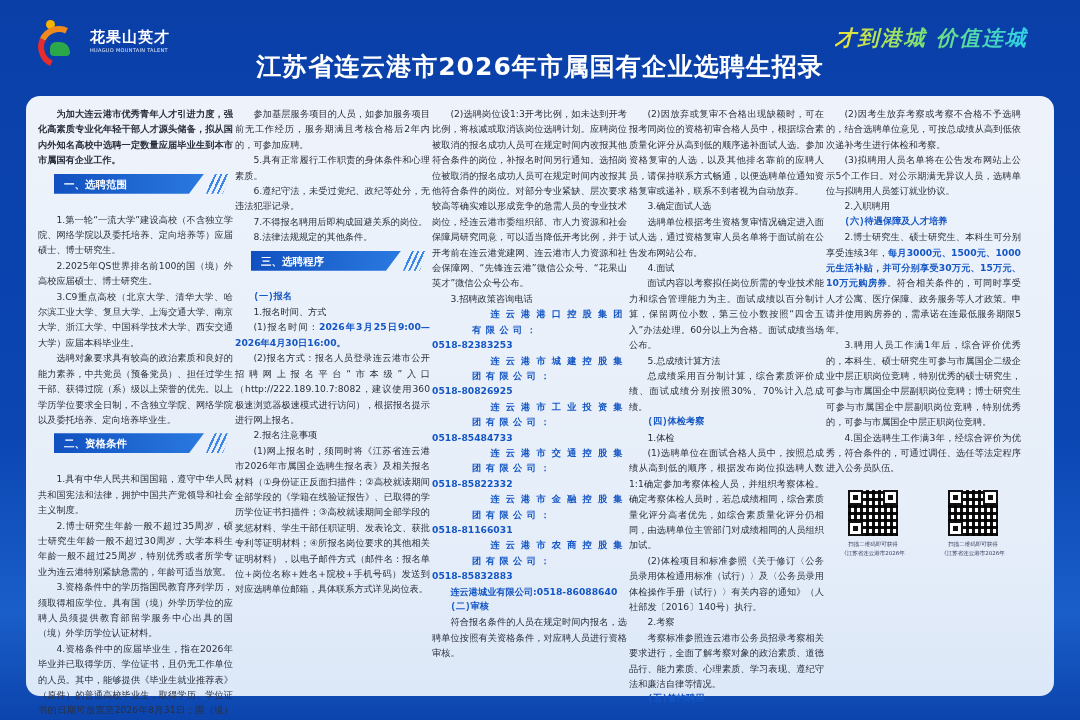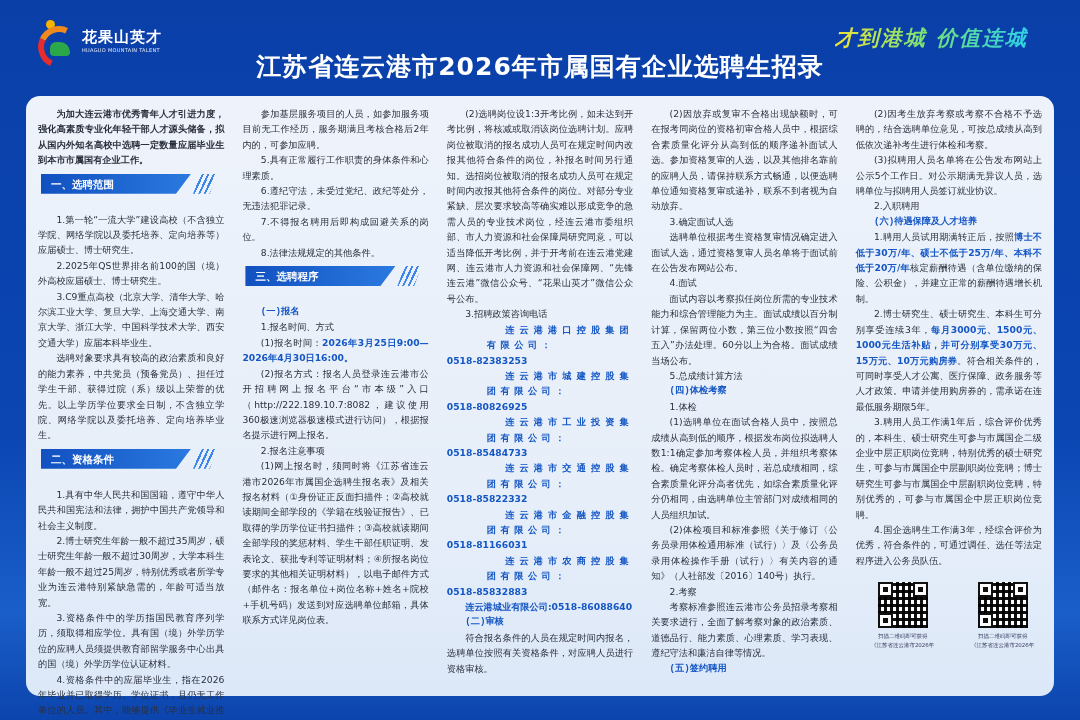--- a/index.html
+++ b/index.html
@@ -6,38 +6,38 @@
   body {
     width:1080px; height:720px; overflow:hidden; position:relative;
     background: linear-gradient(180deg, #0a3fa8 0%, #0b46b3 60%, #1a5ec9 85%, #0c44ad 100%);
     font-family: "DejaVu Sans", "Liberation Sans", sans-serif;
   }
   .logo { position:absolute; left:36px; top:20px; display:flex; align-items:center; }
   .logo-mark { width:40px; height:40px; position:relative; }
   .logo-mark .dot { position:absolute; left:10px; top:0; width:9px; height:9px; border-radius:50%; background:#f5b400; }
   .logo-mark .arc1 { position:absolute; left:2px; top:6px; width:30px; height:30px; border-radius:50%; border:6px solid transparent; border-left-color:#e52d2d; border-top-color:#f08a1c; transform:rotate(-20deg); }
   .logo-mark .arc2 { position:absolute; left:14px; top:22px; width:20px; height:14px; background:#2aa84a; border-radius:6px 10px 4px 4px; }
-  .logo-text { margin-left:6px; color:#fff; }
+  .logo-text { margin-left:14px; color:#fff; }
   .logo-cn { font-family:"DejaVu Serif", serif; font-weight:bold; font-size:15px; letter-spacing:1px; }
   .logo-en { font-size:5px; letter-spacing:0.3px; opacity:0.9; }
   .slogan { position:absolute; right:52px; top:24px; font-family:"DejaVu Serif", serif; font-style:italic; font-weight:bold; font-size:21px; letter-spacing:2px;
     background: linear-gradient(90deg,#f0e43a,#6fe07a 50%,#2fd0e8); -webkit-background-clip:text; background-clip:text; color:transparent; }
   .title { position:absolute; left:0; right:0; top:50px; text-align:center; color:#fff; font-weight:bold; font-size:25px; letter-spacing:1px; }
   .panel {
     position:absolute; left:26px; top:96px; width:1028px; height:600px;
     background: linear-gradient(180deg,#eef3fb 0%, #e6eef9 70%, #dce8f8 100%);
     border-radius:14px; box-sizing:border-box; padding:10px 12px 0 12px;
-    display:flex; gap:18px;
+    display:flex; gap:2px;
   }
   .col { width:195px; font-size:9.2px; line-height:15.4px; color:#2a2f3c; text-align:justify; }
   .col p { margin:0; text-indent:2em; }
   .bold { font-weight:bold; }
   .hl { color:#1456c4; font-weight:bold; }
   .sub { color:#1456c4; font-weight:bold;font-family:Liberation Mono, monospace; }
-  .sec-head { position:relative; margin:6px 0 6px 3px; height:32px; width:175px; }
+  .sec-head { position:relative; margin:6px 0 6px 16px; height:32px; width:175px; }
   .sec-head .bar { position:absolute; left:0; top:0; height:20px; width:150px; background:linear-gradient(90deg,#1150c0,#2a7ae0); color:#fff; font-weight:bold; font-size:10.5px; line-height:20px; padding-left:10px; box-sizing:border-box; clip-path: polygon(0 0,100% 0,90% 100%,0 100%); }
   .sec-head .slash { position:absolute; left:152px; top:0; width:24px; height:20px;
     background: repeating-linear-gradient(115deg, transparent 0 3px, #3b86e8 3px 5px); clip-path: polygon(30% 0,100% 0,70% 100%,0 100%); }
   .tel { color:#1456c4; font-weight:bold; }
   .tel .co { letter-spacing:4.5px; display:block; text-indent:2em;margin-left:40px; }
   .qr-wrap { display:flex; gap:22px; margin-top:14px; padding-left:8px; }
   .qr { width:78px; text-align:center; }
   .qr-box { width:50px; height:46px; margin:0 auto; background:#fff; position:relative;
     background-image:
       repeating-linear-gradient(90deg, #111 0 3px, transparent 3px 6px),
@@ -122,36 +122,36 @@
 
   </div>
 
   <div class="col">
     <p>(2)因放弃或复审不合格出现缺额时，可在报考同岗位的资格初审合格人员中，根据综合素质量化评分从高到低的顺序递补面试人选。参加资格复审的人选，以及其他排名靠前的应聘人员，请保持联系方式畅通，以便选聘单位通知资格复审或递补，联系不到者视为自动放弃。</p>
     <p>3.确定面试人选</p>
     <p>选聘单位根据考生资格复审情况确定进入面试人选，通过资格复审人员名单将于面试前在公告发布网站公布。</p>
     <p>4.面试</p>
     <p>面试内容以考察拟任岗位所需的专业技术能力和综合管理能力为主。面试成绩以百分制计算，保留两位小数，第三位小数按照“四舍五入”办法处理。60分以上为合格。面试成绩当场公布。</p>
     <p>5.总成绩计算方法</p>
+    <p>总成绩采用百分制计算，综合素质评价成绩、面试成绩分别按照30%、70%计入总成绩。</p>
     <p class="sub">(四)体检考察</p>
     <p>1.体检</p>
     <p>(1)选聘单位在面试合格人员中，按照总成绩从高到低的顺序，根据发布岗位拟选聘人数1:1确定参加考察体检人员，并组织考察体检。确定考察体检人员时，若总成绩相同，综合素质量化评分高者优先，如综合素质量化评分仍相同，由选聘单位主管部门对成绩相同的人员组织加试。</p>
     <p>(2)体检项目和标准参照《关于修订〈公务员录用体检通用标准（试行）〉及〈公务员录用体检操作手册（试行）〉有关内容的通知》（人社部发〔2016〕140号）执行。</p>
     <p>2.考察</p>
     <p>考察标准参照连云港市公务员招录考察相关要求进行，全面了解考察对象的政治素质、道德品行、能力素质、心理素质、学习表现、遵纪守法和廉洁自律等情况。</p>
     <p class="sub">(五)签约聘用</p>
 
   </div>
 
   <div class="col">
     <p>(2)因考生放弃考察或考察不合格不予选聘的，结合选聘单位意见，可按总成绩从高到低依次递补考生进行体检和考察。</p>
     <p>(3)拟聘用人员名单将在公告发布网站上公示5个工作日。对公示期满无异议人员，选聘单位与拟聘用人员签订就业协议。</p>
     <p>2.入职聘用</p>
     <p class="sub">(六)待遇保障及人才培养</p>
-    <p><span>1.聘用人员试用期满转正后，按照</span><span class="hl">博士不低于30万/年、硕士不低于25万/年、本科不低于20万/年</span><span>核定薪酬待遇（含单位缴纳的保险、公积金），并建立正常的薪酬待遇增长机制。</span></p>
     <p><span>2.博士研究生、硕士研究生、本科生可分别享受连续3年，</span><span class="hl">每月3000元、1500元、1000元生活补贴，并可分别享受30万元、15万元、10万元购房券</span><span>。符合相关条件的，可同时享受人才公寓、医疗保障、政务服务等人才政策。申请并使用购房券的，需承诺在连最低服务期限5年。</span></p>
     <p>3.聘用人员工作满1年后，综合评价优秀的，本科生、硕士研究生可参与市属国企二级企业中层正职岗位竞聘，特别优秀的硕士研究生，可参与市属国企中层副职岗位竞聘；博士研究生可参与市属国企中层副职岗位竞聘，特别优秀的，可参与市属国企中层正职岗位竞聘。</p>
     <p>4.国企选聘生工作满3年，经综合评价为优秀，符合条件的，可通过调任、选任等法定程序进入公务员队伍。</p>
     <div class="qr-wrap">
       <div class="qr">
         <div class="qr-box">
           <span class="f" style="left:0;top:0"></span>
             <span class="f" style="right:0;top:0"></span>
             <span class="f" style="left:0;bottom:0"></span>
         </div>

